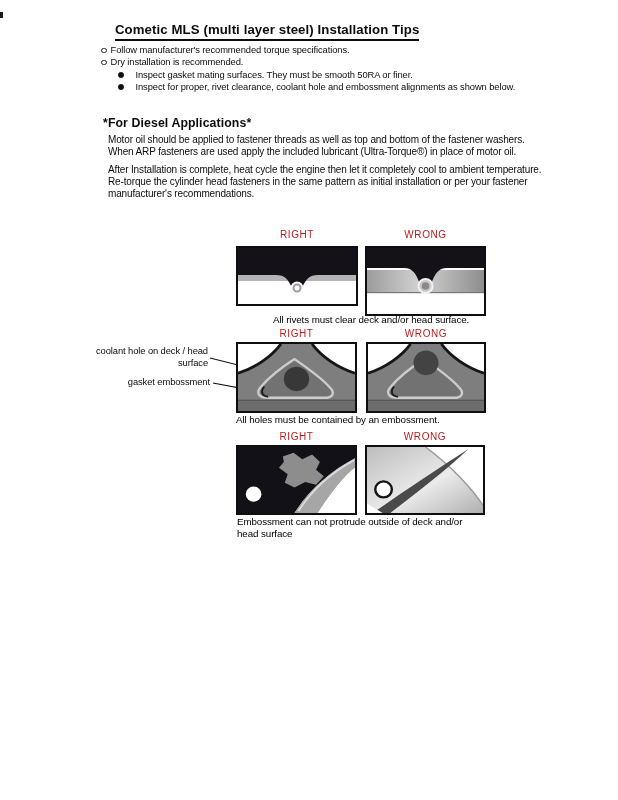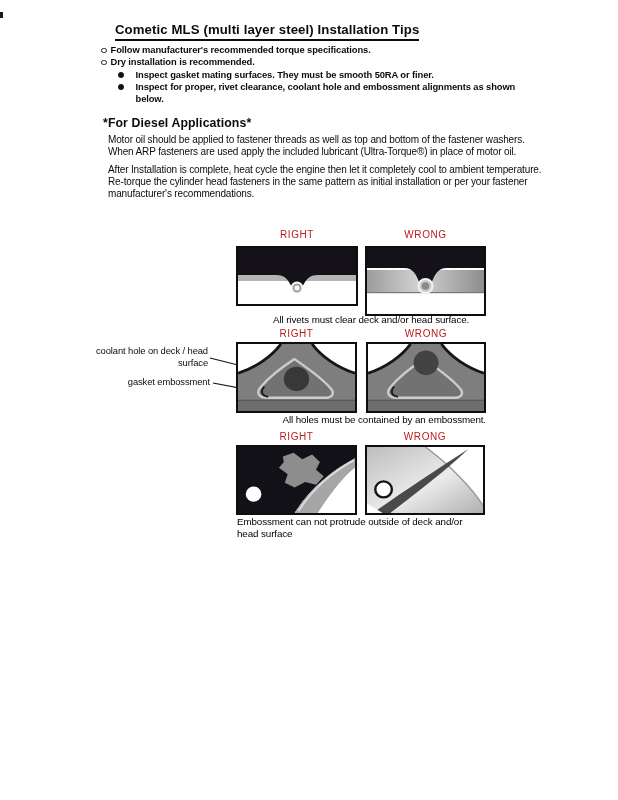--- a/index.html
+++ b/index.html
@@ -4,21 +4,21 @@
 <style>
   html,body{margin:0;padding:0;background:#ffffff;}
   .page{position:relative;width:618px;height:568px;background:#fff;overflow:hidden;
         font-family:"Liberation Sans","DejaVu Sans",sans-serif;color:#0c0c0c;}
   .abs{position:absolute;}
 
   .title{left:115px;top:22px;font-size:13.2px;font-weight:bold;
          border-bottom:2px solid #0c0c0c;padding-bottom:2px;letter-spacing:.1px;}
 
   .tips{left:101px;top:44px;width:430px;font-size:9.4px;line-height:12.3px;letter-spacing:-0.1px;}
-  .tip{display:flex;align-items:flex-start;font-weight:bold;}
+  .tip{display:flex;align-items:flex-start;}
   .tip .mk{flex:0 0 auto;margin:3.5px 4px 0 0;width:3.5px;height:3.5px;border-radius:50%;}
   .tip.l1 .mk{border:1px solid #222;background:#fff;}
   .tip.l2{margin-left:17px;gap:8px;}
   .tip.l2 .mk{background:#111;border:1px solid #111;}
 
   .h2{left:103px;top:116px;font-size:12.3px;font-weight:bold;letter-spacing:.1px;}
   .para{left:108px;width:436px;font-size:10px;line-height:12.2px;letter-spacing:-0.15px;}
   .p1{top:134px;}
   .p2{top:164px;}
   .note{top:206px;}
@@ -129,21 +129,21 @@
       <rect y="60.5" width="120" height="10.5" fill="#6d6d6d"></rect>
       <path d="M58,16 C72,26 88,38 95,47 C100,53 96,57 89,57 H30 C22,57 18,52 23,46 C32,35 46,24 58,16 Z" fill="#727272" stroke="#cccccc" stroke-width="2.5" stroke-linejoin="round"></path>
       <path d="M27,45 C23,50 24,55 31,56" stroke="#1c1c1c" stroke-width="2" fill="none"></path>
       <path d="M0,0 H44 C35,13 18,25 0,31 Z" fill="#ffffff"></path>
       <path d="M44,0 C35,13 18,25 0,31" stroke="#161616" stroke-width="3" fill="none"></path>
       <path d="M120,0 H76 C85,13 102,25 120,31 Z" fill="#ffffff"></path>
       <path d="M76,0 C85,13 102,25 120,31" stroke="#161616" stroke-width="3" fill="none"></path>
       <circle cx="60" cy="20" r="13" fill="#434343"></circle>
     </svg>
   </div>
-  <div class="abs caption" style="left:236px;top:414px;width:250px;text-align:right;">All holes must be contained by an embossment.</div>
+  <div class="abs caption" style="left:236px;top:414px;width:250px;text-align:left;">All holes must be contained by an embossment.</div>
 
   <div class="abs dlabel" style="left:236px;top:431px;width:121px;">RIGHT</div>
   <div class="abs dlabel" style="left:365px;top:431px;width:120px;">WRONG</div>
 
   <div class="abs dbox" style="left:236px;top:445px;width:121px;height:70px;">
     <svg viewBox="0 0 120 70" preserveAspectRatio="none">
       <rect width="120" height="70" fill="#ffffff"></rect>
       <path d="M0,0 H120 V12 C96,25 74,44 58,70 H0 Z" fill="#131118"></path>
       <path d="M120,12 C96,25 74,44 58,70 H82 C96,47 110,30 120,22 Z" fill="#a6a6a6"></path>
       <path d="M119,14 C96,27 76,45 62,68" stroke="#dddddd" stroke-width="2" fill="none"></path>

